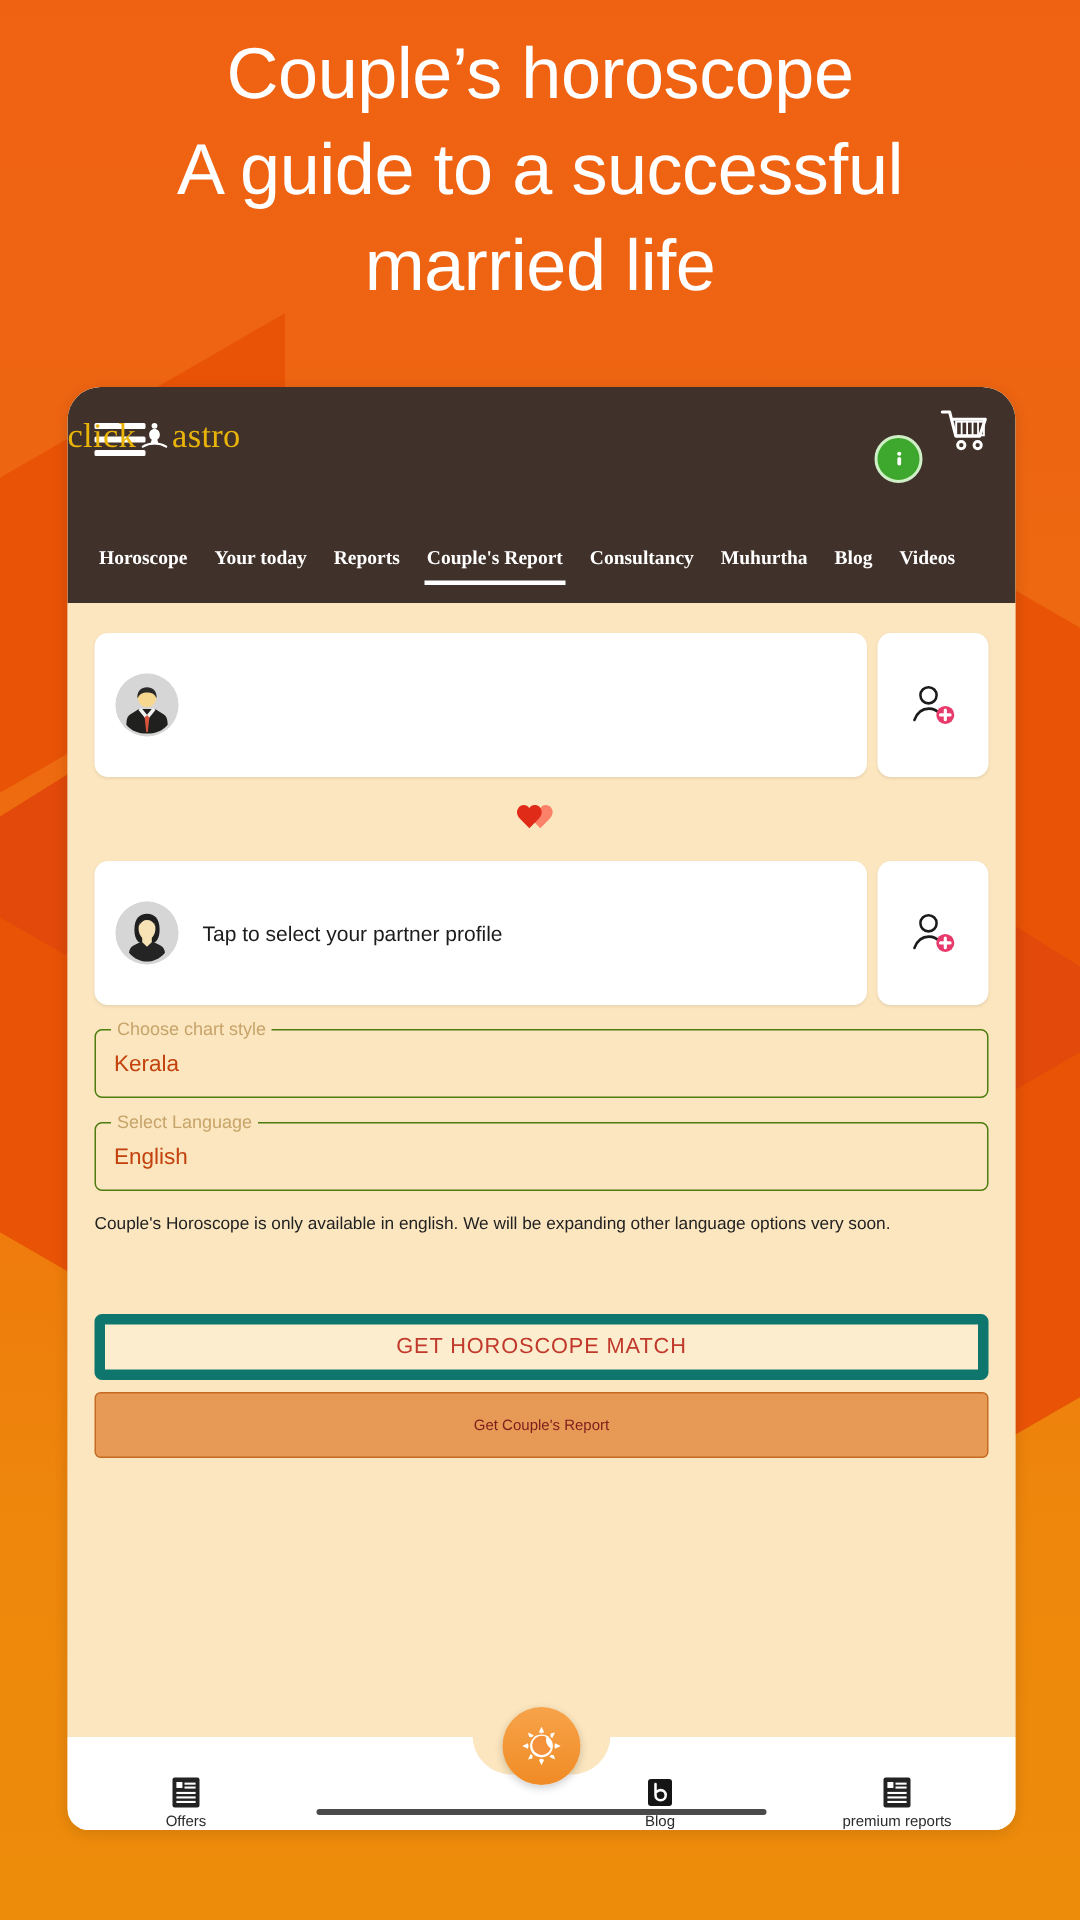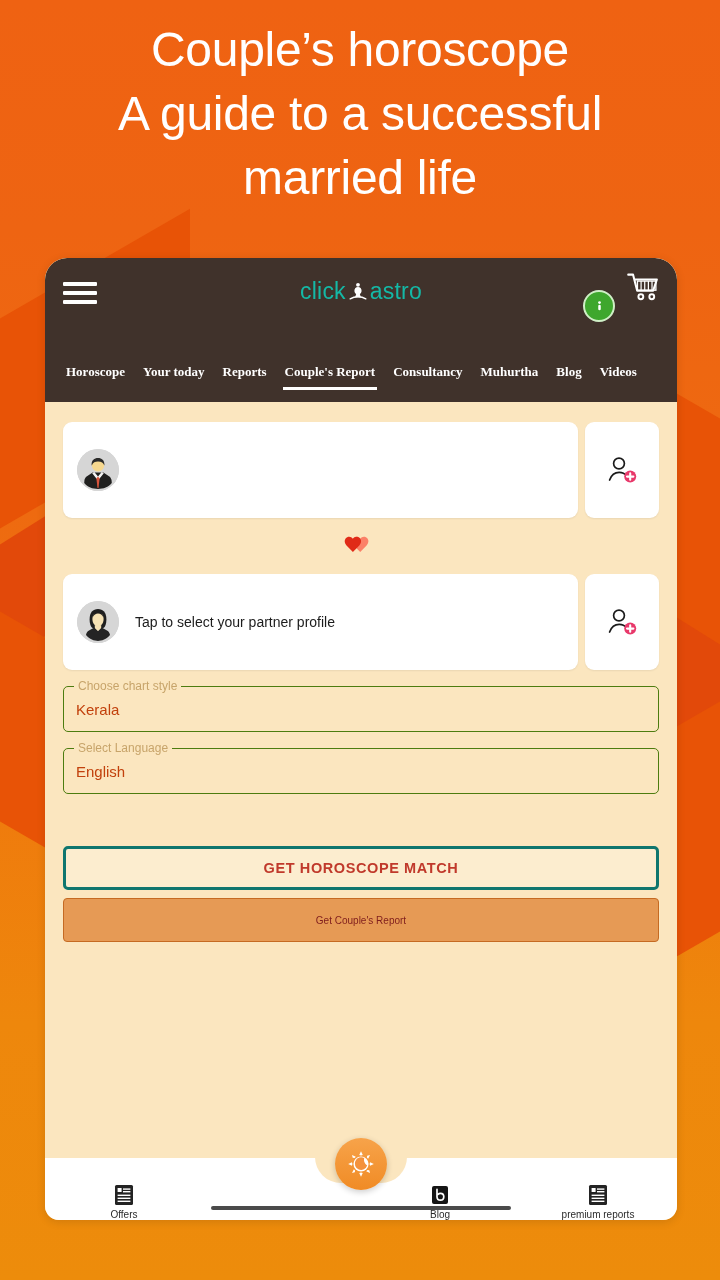--- a/index.html
+++ b/index.html
@@ -98,25 +98,25 @@
   }
   #hamburger {
     position: absolute; left: 18px; top: 22px;
     width: 34px; height: 26px;
     display: flex; flex-direction: column; justify-content: space-between;
     padding: 2px 0;
   }
   #hamburger i { display: block; height: 4px; background: #fff; border-radius: 1px; }
   #logo {
     position: absolute; left: 0; right: 0; top: 20px;
-    text-align: center;
-    color: #14b8a6;
+    color: #eab308;
     font-size: 23px;
     letter-spacing: 0.2px;
     font-weight: 400;
+    font-family: Liberation Serif, serif;
   }
   #logo .lg-glyph {
     display: inline-block;
     width: 22px; height: 22px;
     vertical-align: -4px;
     margin: 0 1px;
   }
   #infobadge {
     position: absolute; right: 62px; top: 32px;
     width: 32px; height: 32px;
@@ -235,28 +235,27 @@
   #helper {
     margin-top: 14px;
     font-size: 11.5px;
     color: #222;
     line-height: 16px;
   }
 
   #btn-match {
     margin-top: 52px;
     height: 44px;
-    border: 3px solid #0f766e;
+    border: 7px solid #0f766e;
     border-radius: 5px;
     background: #FCEDCF;
     display: flex; align-items: center; justify-content: center;
     color: #C0392B;
     font-size: 14.5px;
     letter-spacing: 0.6px;
-    font-weight: bold;
   }
   #btn-report {
     margin-top: 8px;
     height: 44px;
     border: 1px solid #C56A22;
     border-radius: 4px;
     background: #E69A55;
     display: flex; align-items: center; justify-content: center;
     color: #7f1d1d;
     font-size: 10px;
@@ -438,20 +437,21 @@
       <div class="field">
         <span class="field-label">Choose chart style</span>
         <span class="field-value">Kerala</span>
       </div>
 
       <div class="field">
         <span class="field-label">Select Language</span>
         <span class="field-value">English</span>
       </div>
 
+      <div id="helper">Couple's Horoscope is only available in english. We will be expanding other language options very soon.</div>
 
       <div id="btn-match">GET HOROSCOPE MATCH</div>
       <div id="btn-report">Get Couple's Report</div>
 
     </div>
 
     <div id="bottomnav">
       <div class="navitem">
         <span class="navicon">
           <svg viewBox="0 0 20 22" width="20" height="22" aria-hidden="true">

